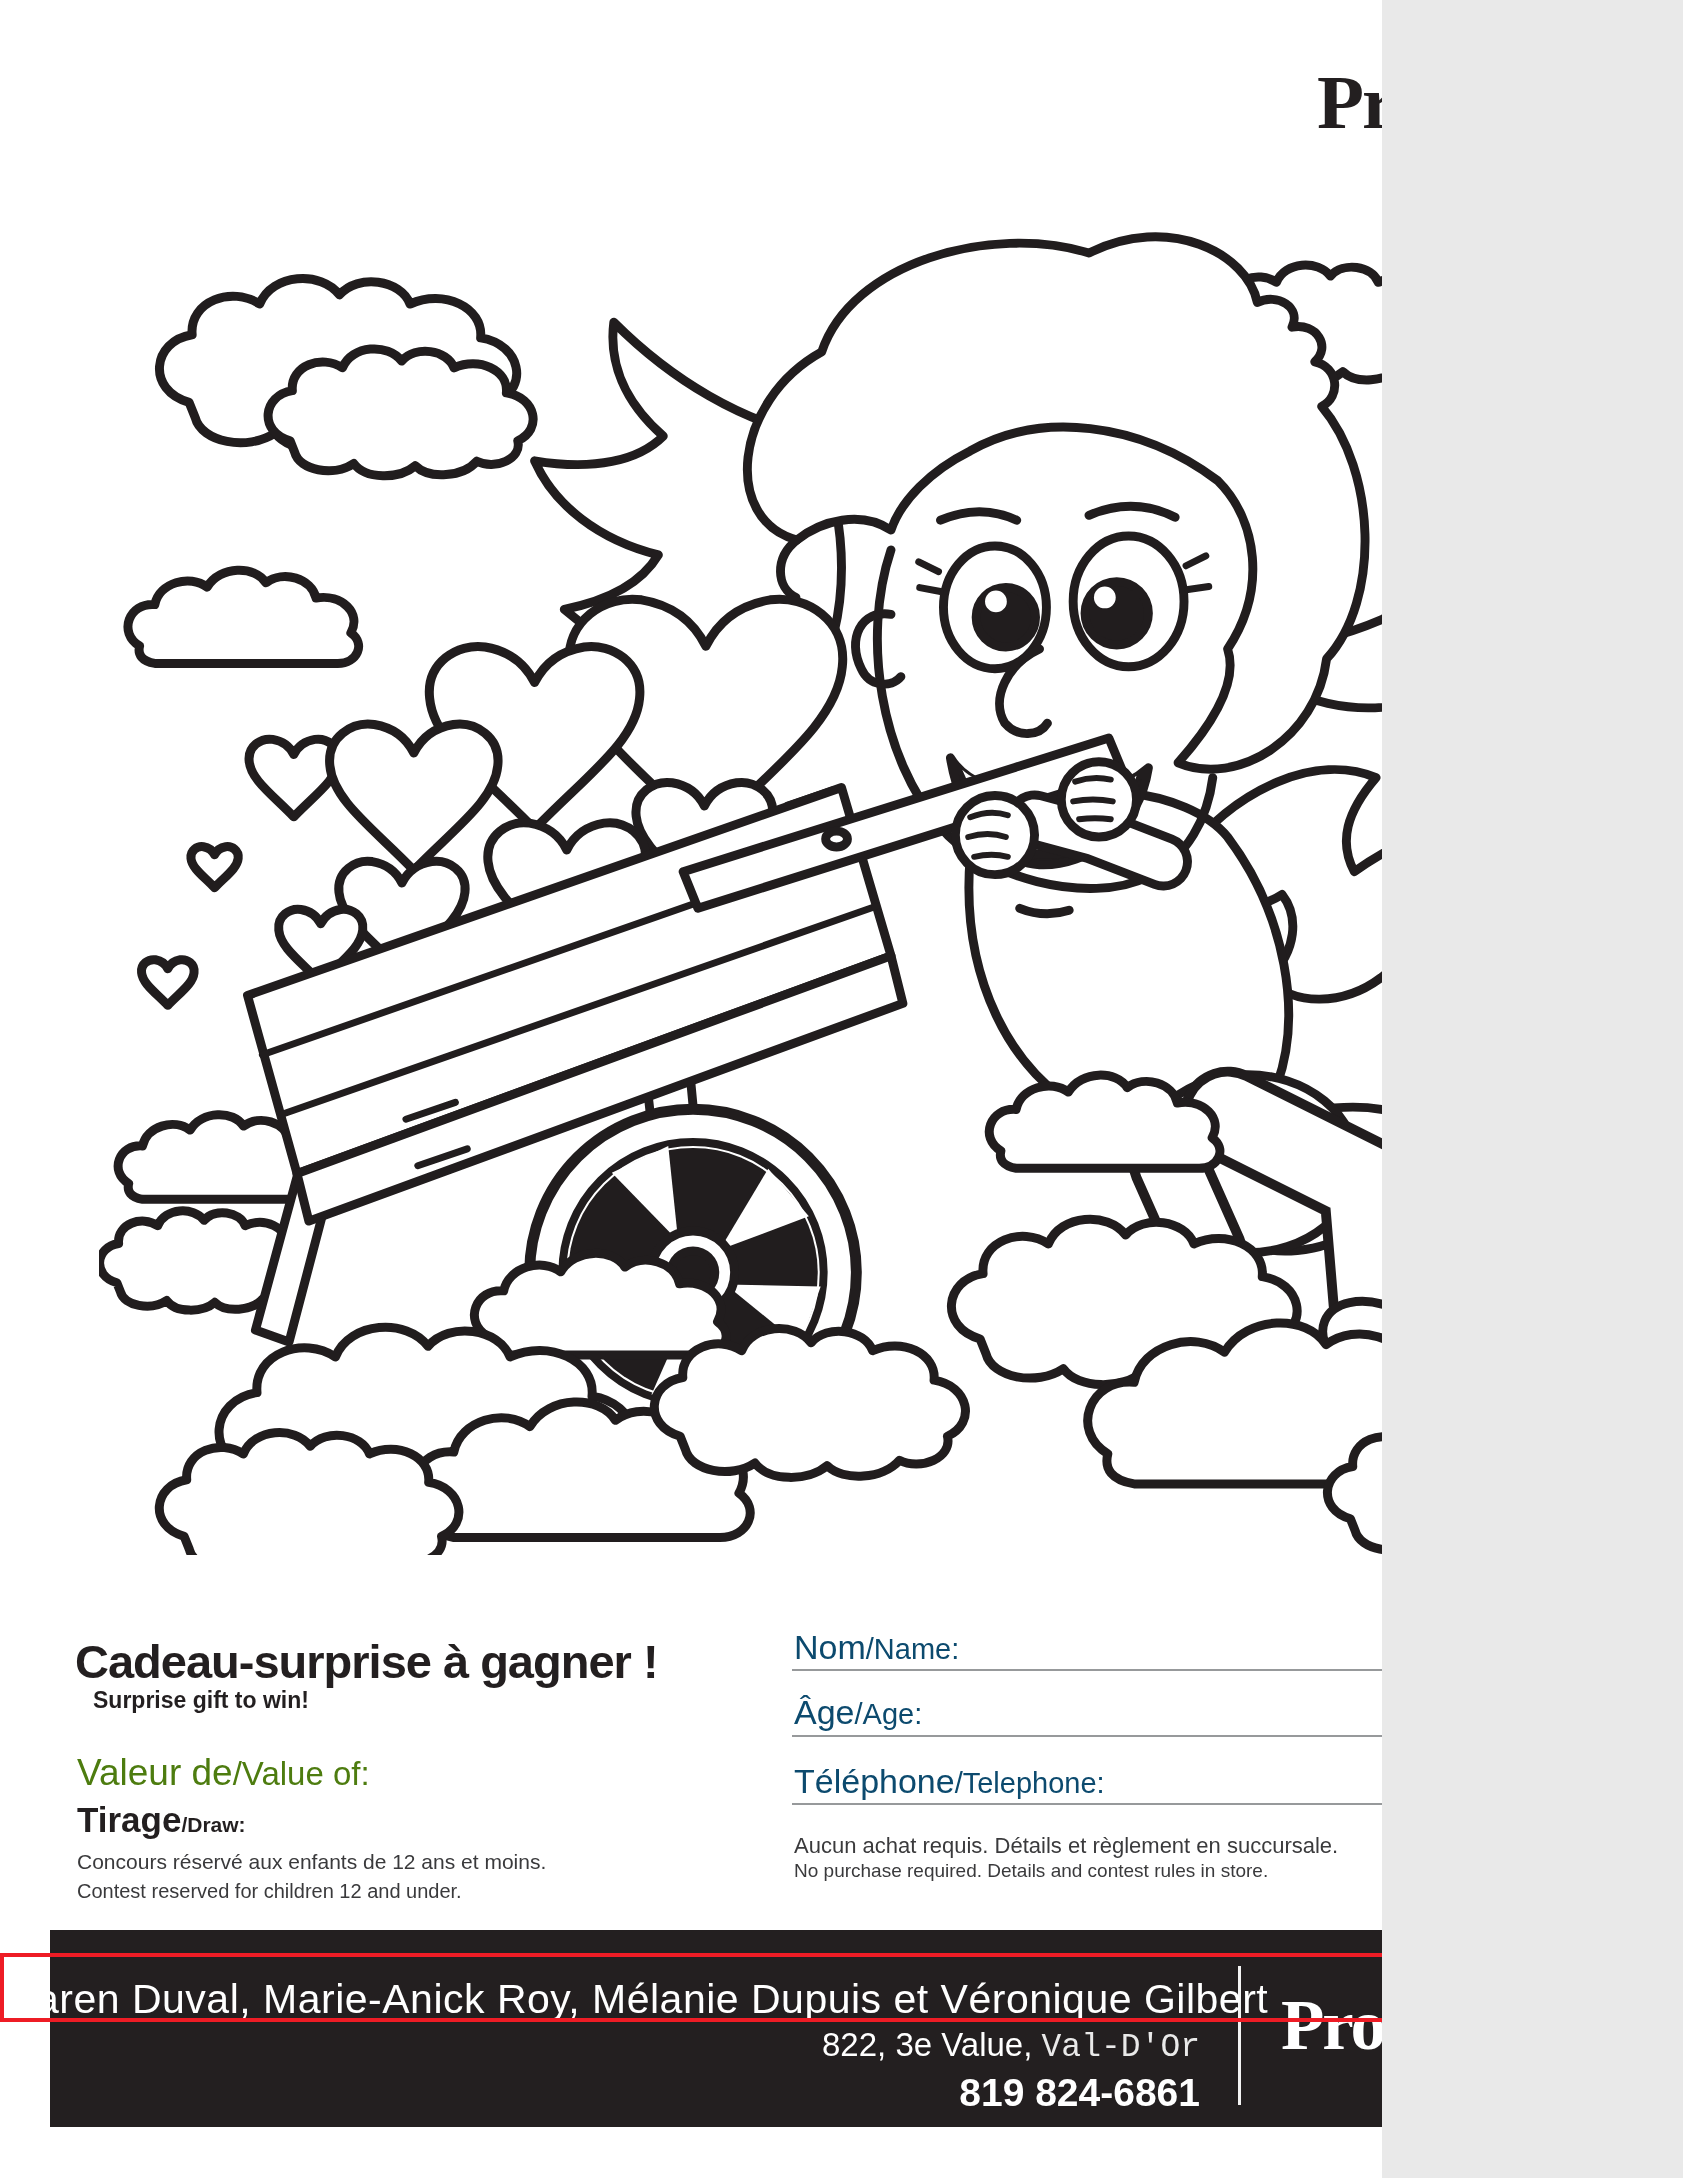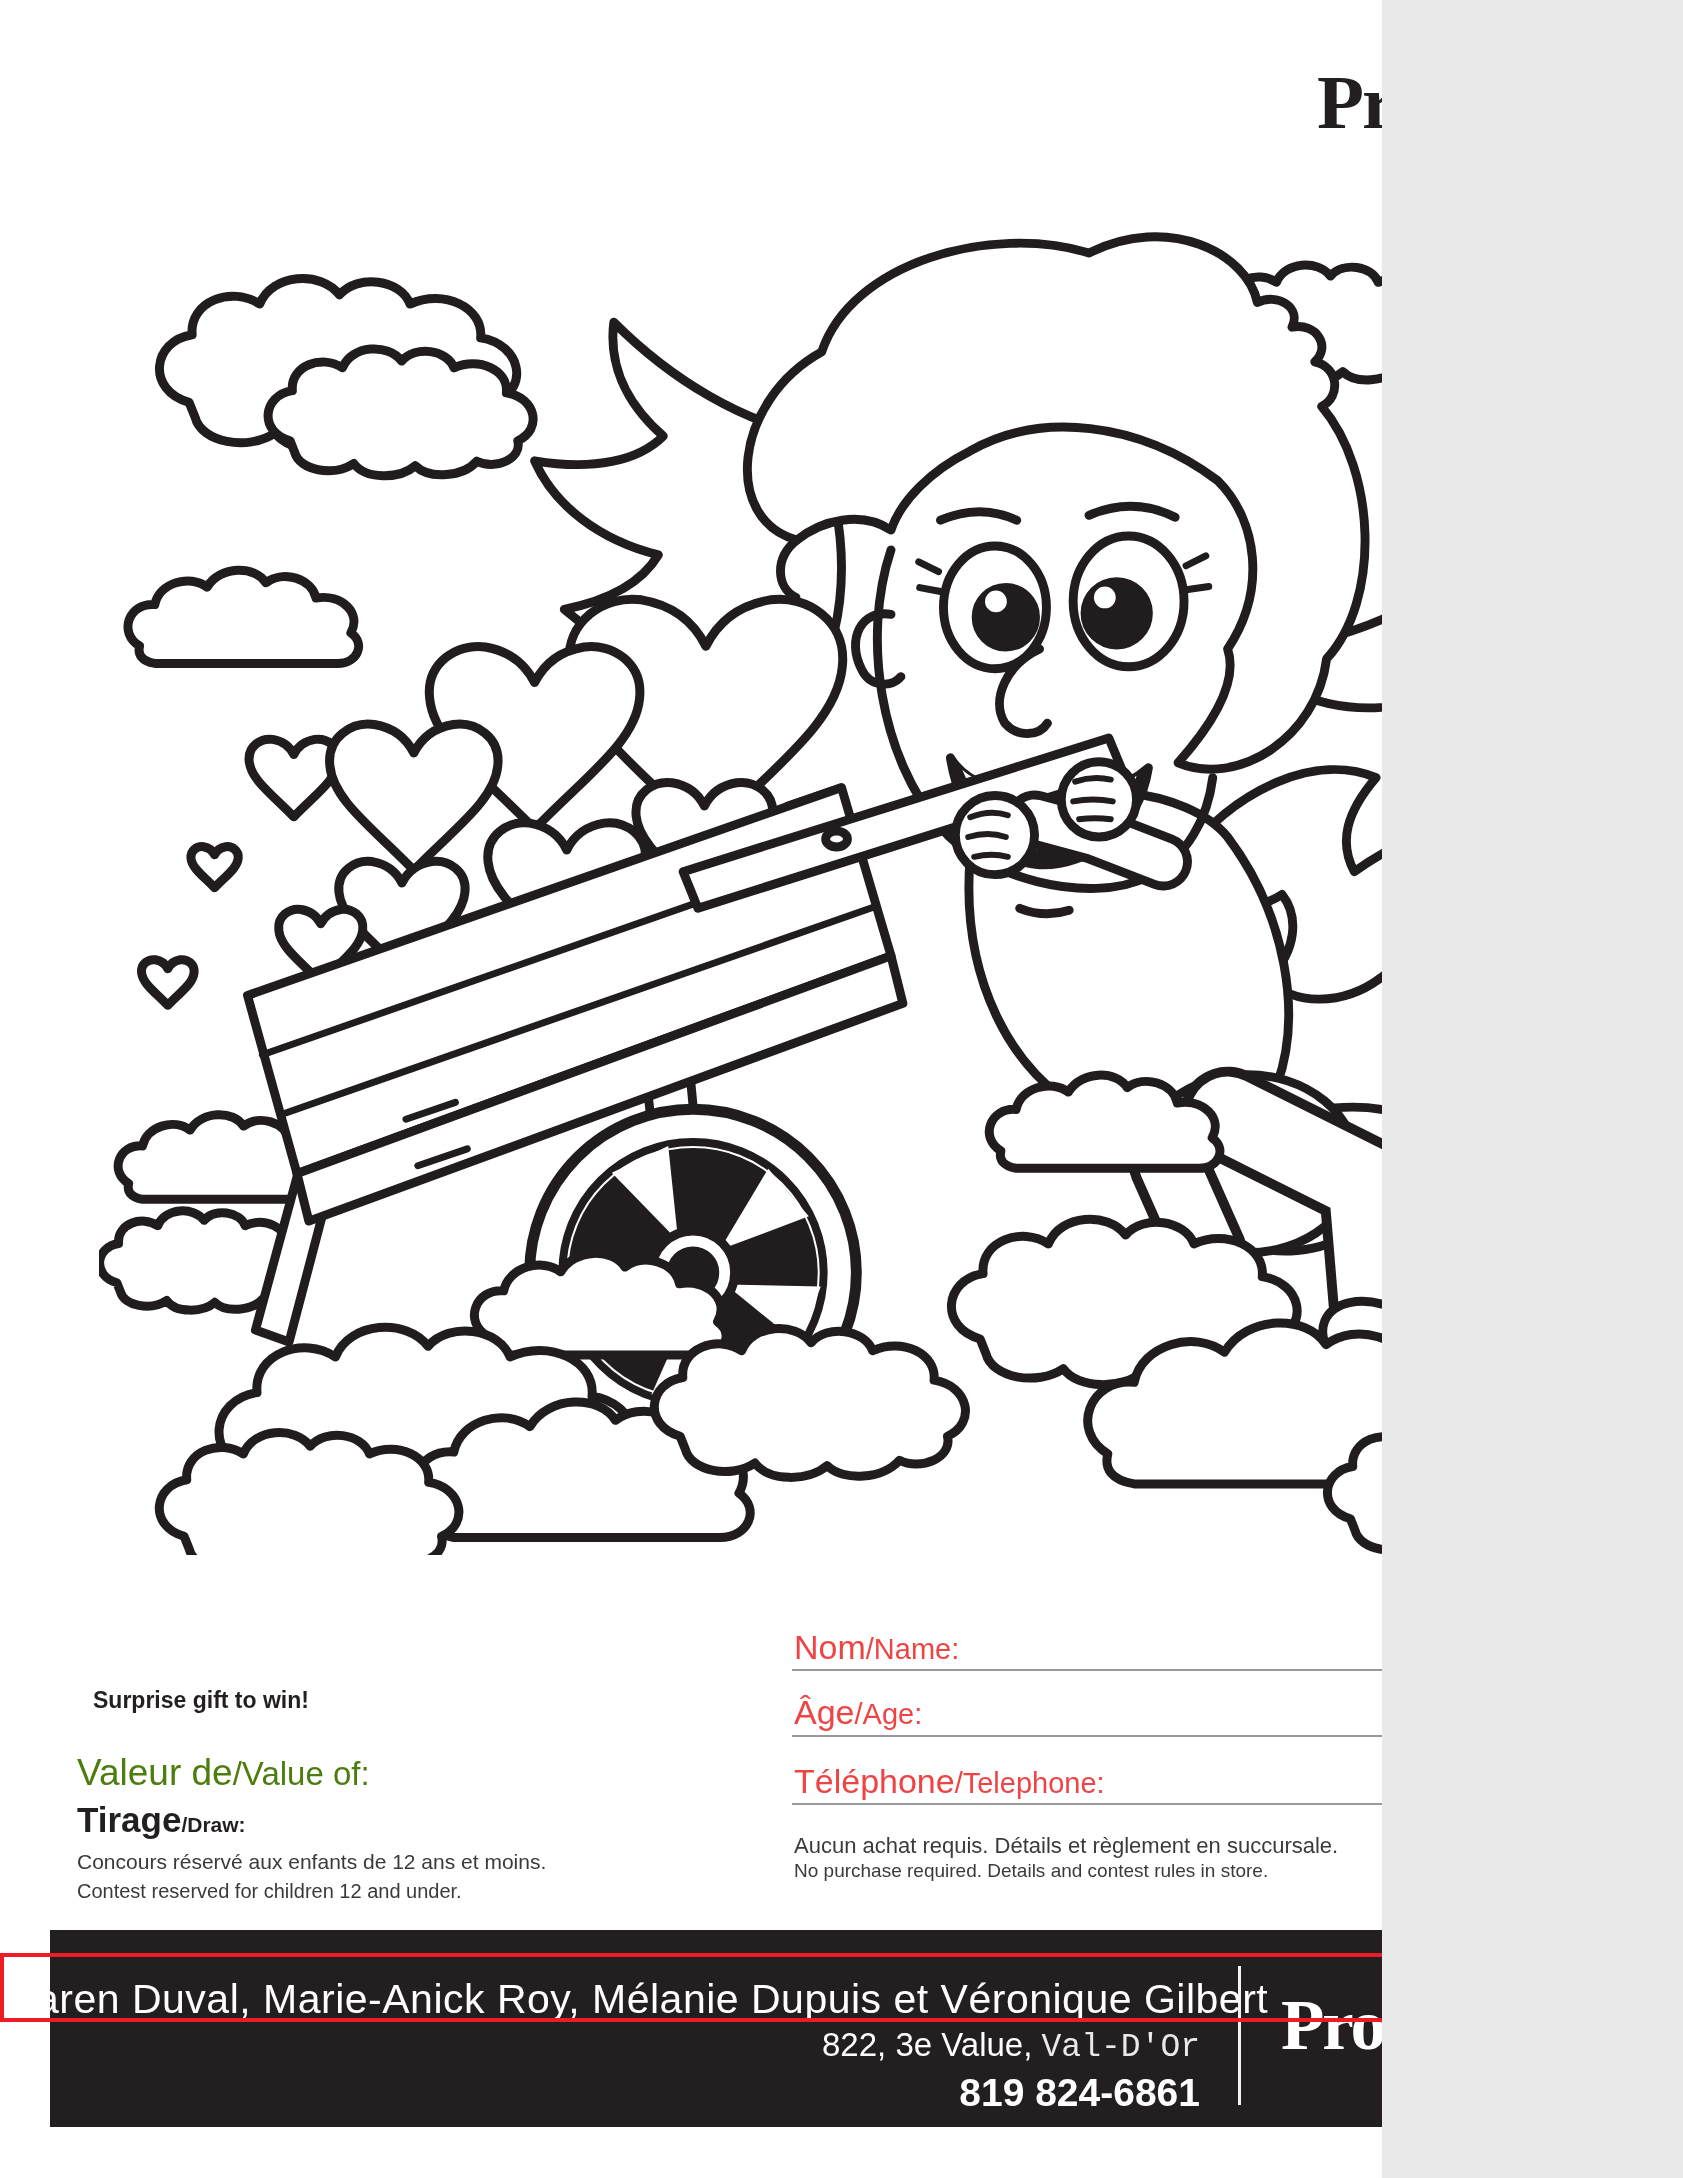--- a/index.html
+++ b/index.html
@@ -15,21 +15,21 @@
   
   .h1{left:75px;top:1634px;font-size:47px;font-weight:700;letter-spacing:-1px;}
   .h2{left:93px;top:1687px;font-size:23px;font-weight:700;}
   .valueline{left:77px;top:1752px;font-size:37px;font-weight:400;color:#4d7c0f;}
   .valueline .en{font-size:33px;}
   .drawline{left:77px;top:1800px;font-size:35px;font-weight:700;}
   .drawline .en{font-size:21px;}
   .rules-fr{left:77px;top:1850px;font-size:21px;color:#3a3a3c;}
   .rules-en{left:77px;top:1880px;font-size:20px;color:#3a3a3c;}
   
-  .flabel{color:#ef4444;font-weight:400;line-height:1;}
+  .flabel{color:#0c4a6e;font-weight:400;line-height:1;}
   .flabel .fr{font-size:34px;}
   .flabel .en{font-size:29px;}
   .f1{left:794px;top:1630px;}
   .f2{left:794px;top:1695px;}
   .f3{left:794px;top:1764px;}
   .fline{height:2px;background:#97999b;left:792px;width:837px;}
   .l1{top:1669px;}.l2{top:1735px;}.l3{top:1803px;}
   .note-fr{left:794px;top:1833px;font-size:22px;color:#3a3a3c;}
   .note-en{left:794px;top:1860px;font-size:19px;color:#3a3a3c;}
   
@@ -194,20 +194,21 @@
         <use href="#cloud2" transform="translate(320,1190) scale(1.6)"></use>
         <use href="#cloud1" transform="translate(60,1225) scale(1.3)"></use>
         <use href="#cloud1" transform="translate(560,1120) scale(1.35)"></use>
         <use href="#cloud1" transform="translate(860,1010) scale(1.5)"></use>
         <use href="#cloud2" transform="translate(1000,1110) scale(1.9)"></use>
         <use href="#cloud1" transform="translate(1240,1215) scale(1.2)"></use>
       </g>
     </g>
   </svg>
 
+  <div class="abs h1">Cadeau-surprise à gagner !</div>
   <div class="abs h2">Surprise gift to win!</div>
   <div class="abs valueline">
     <span>Valeur de</span><span class="en">/Value of:</span>
   </div>
   <div class="abs drawline">
     <span>Tirage</span><span class="en">/Draw:</span>
   </div>
   <div class="abs rules-fr">Concours réservé aux enfants de 12 ans et moins.</div>
   <div class="abs rules-en">Contest reserved for children 12 and under.</div>
 

